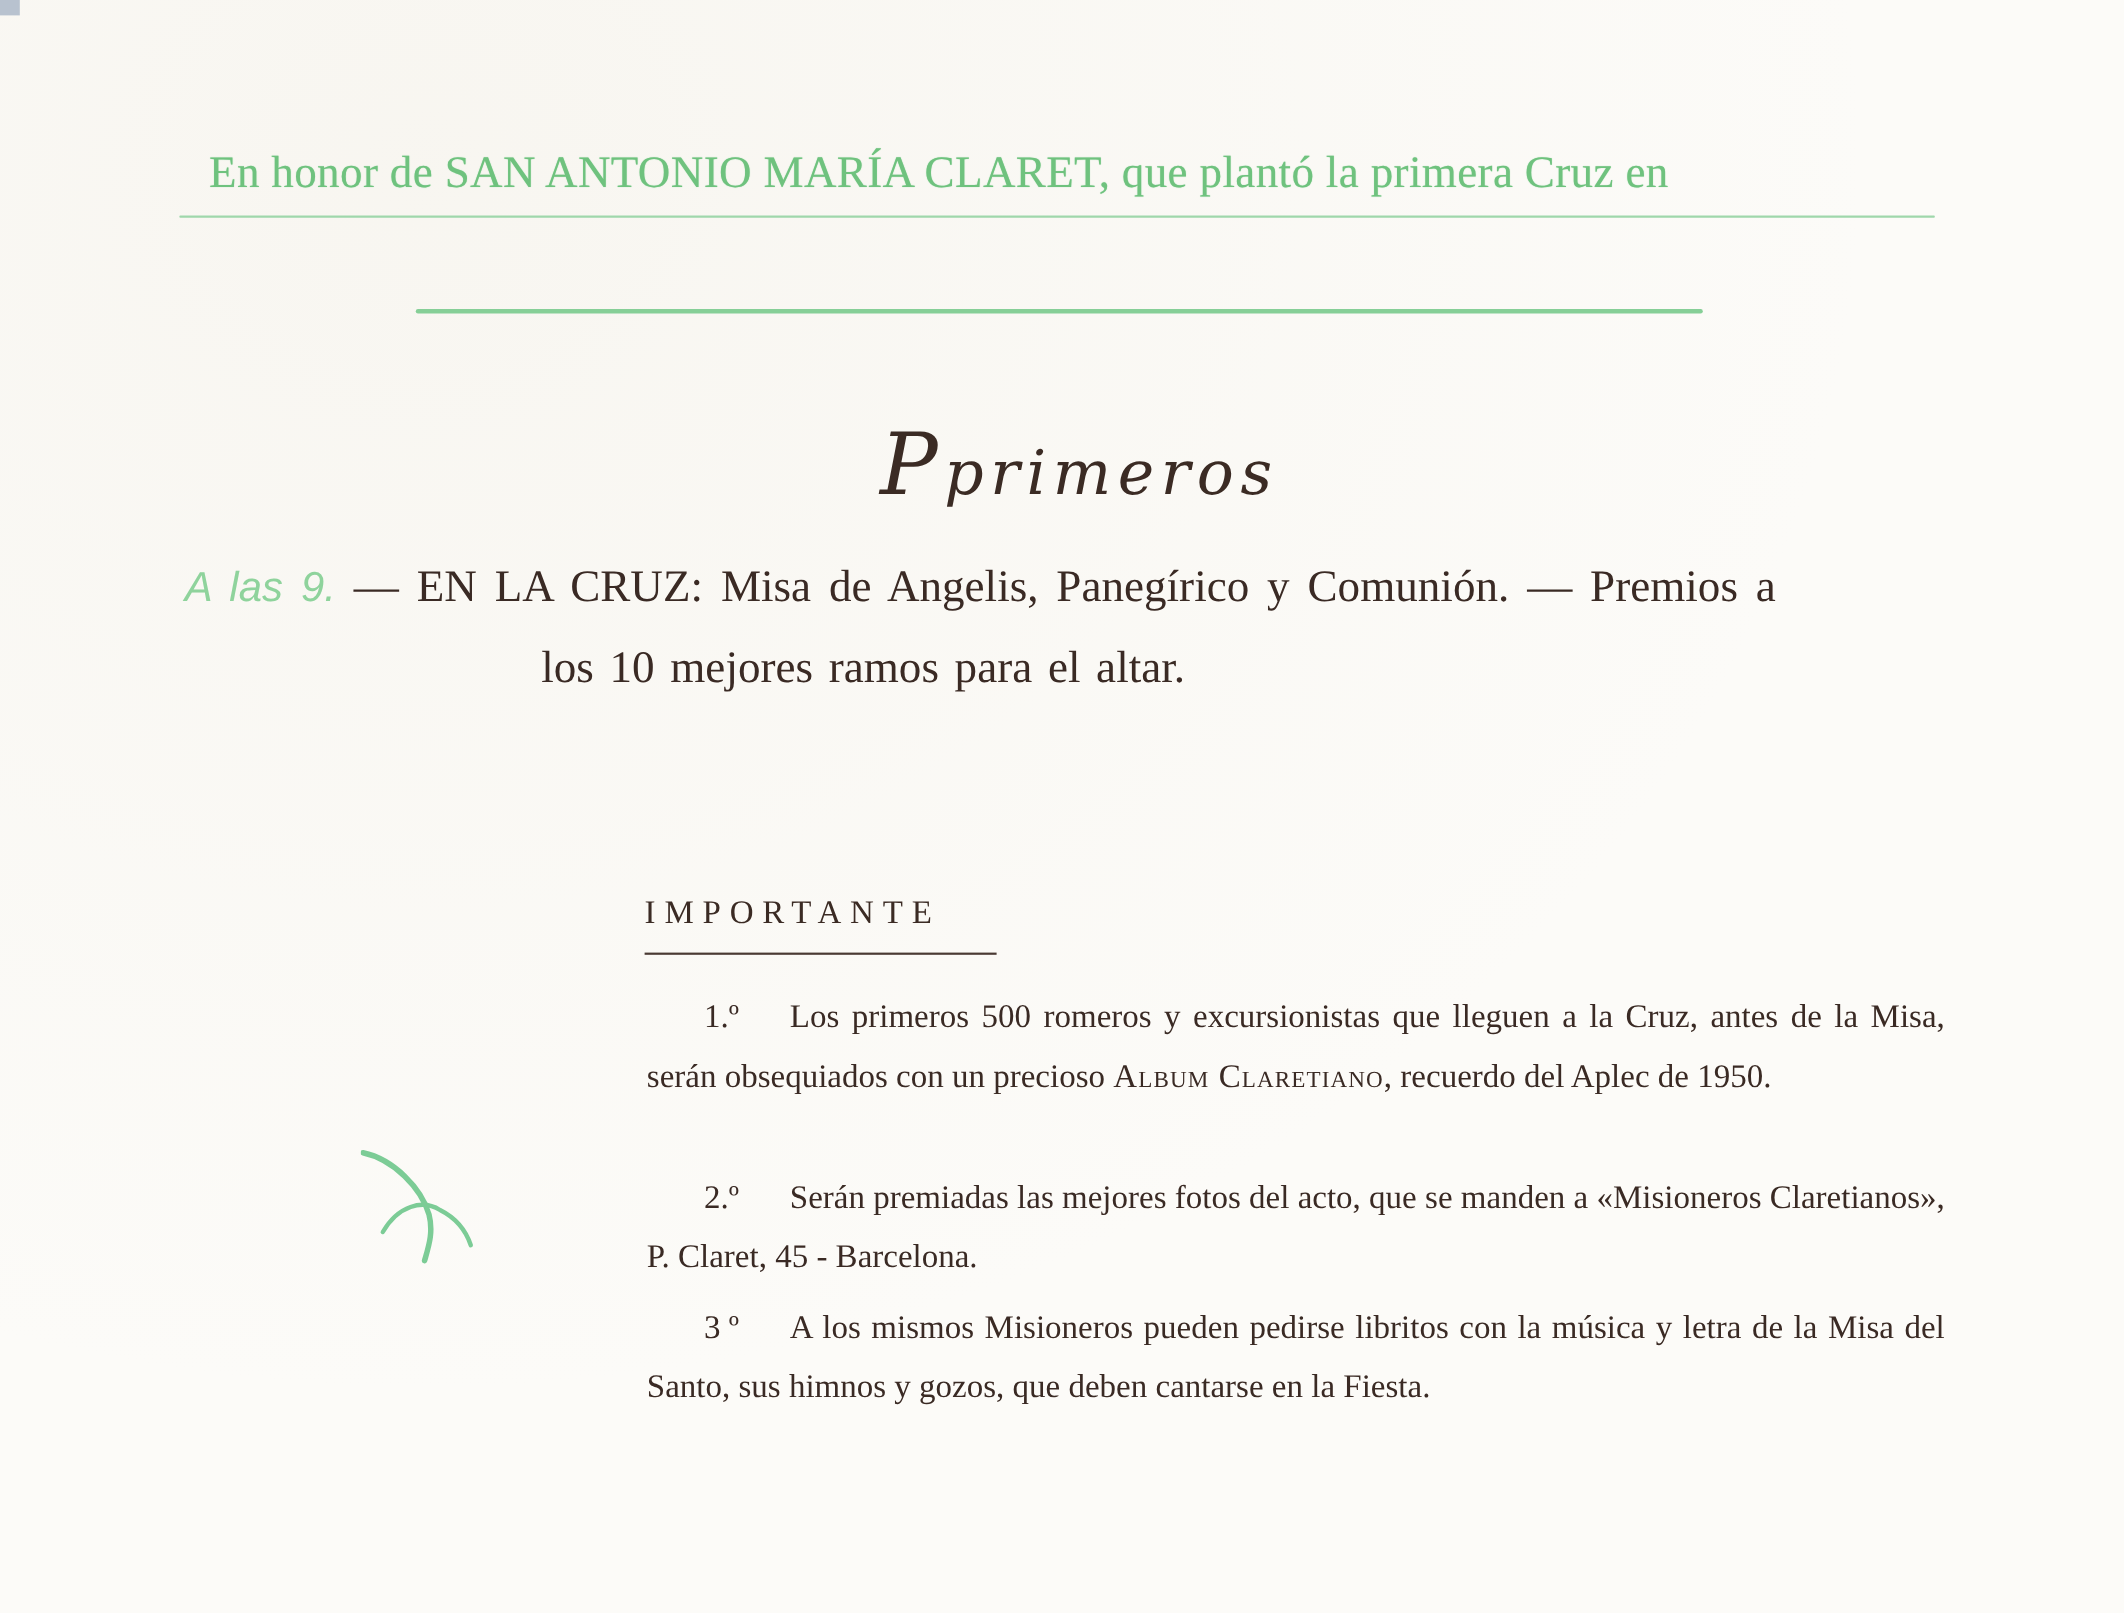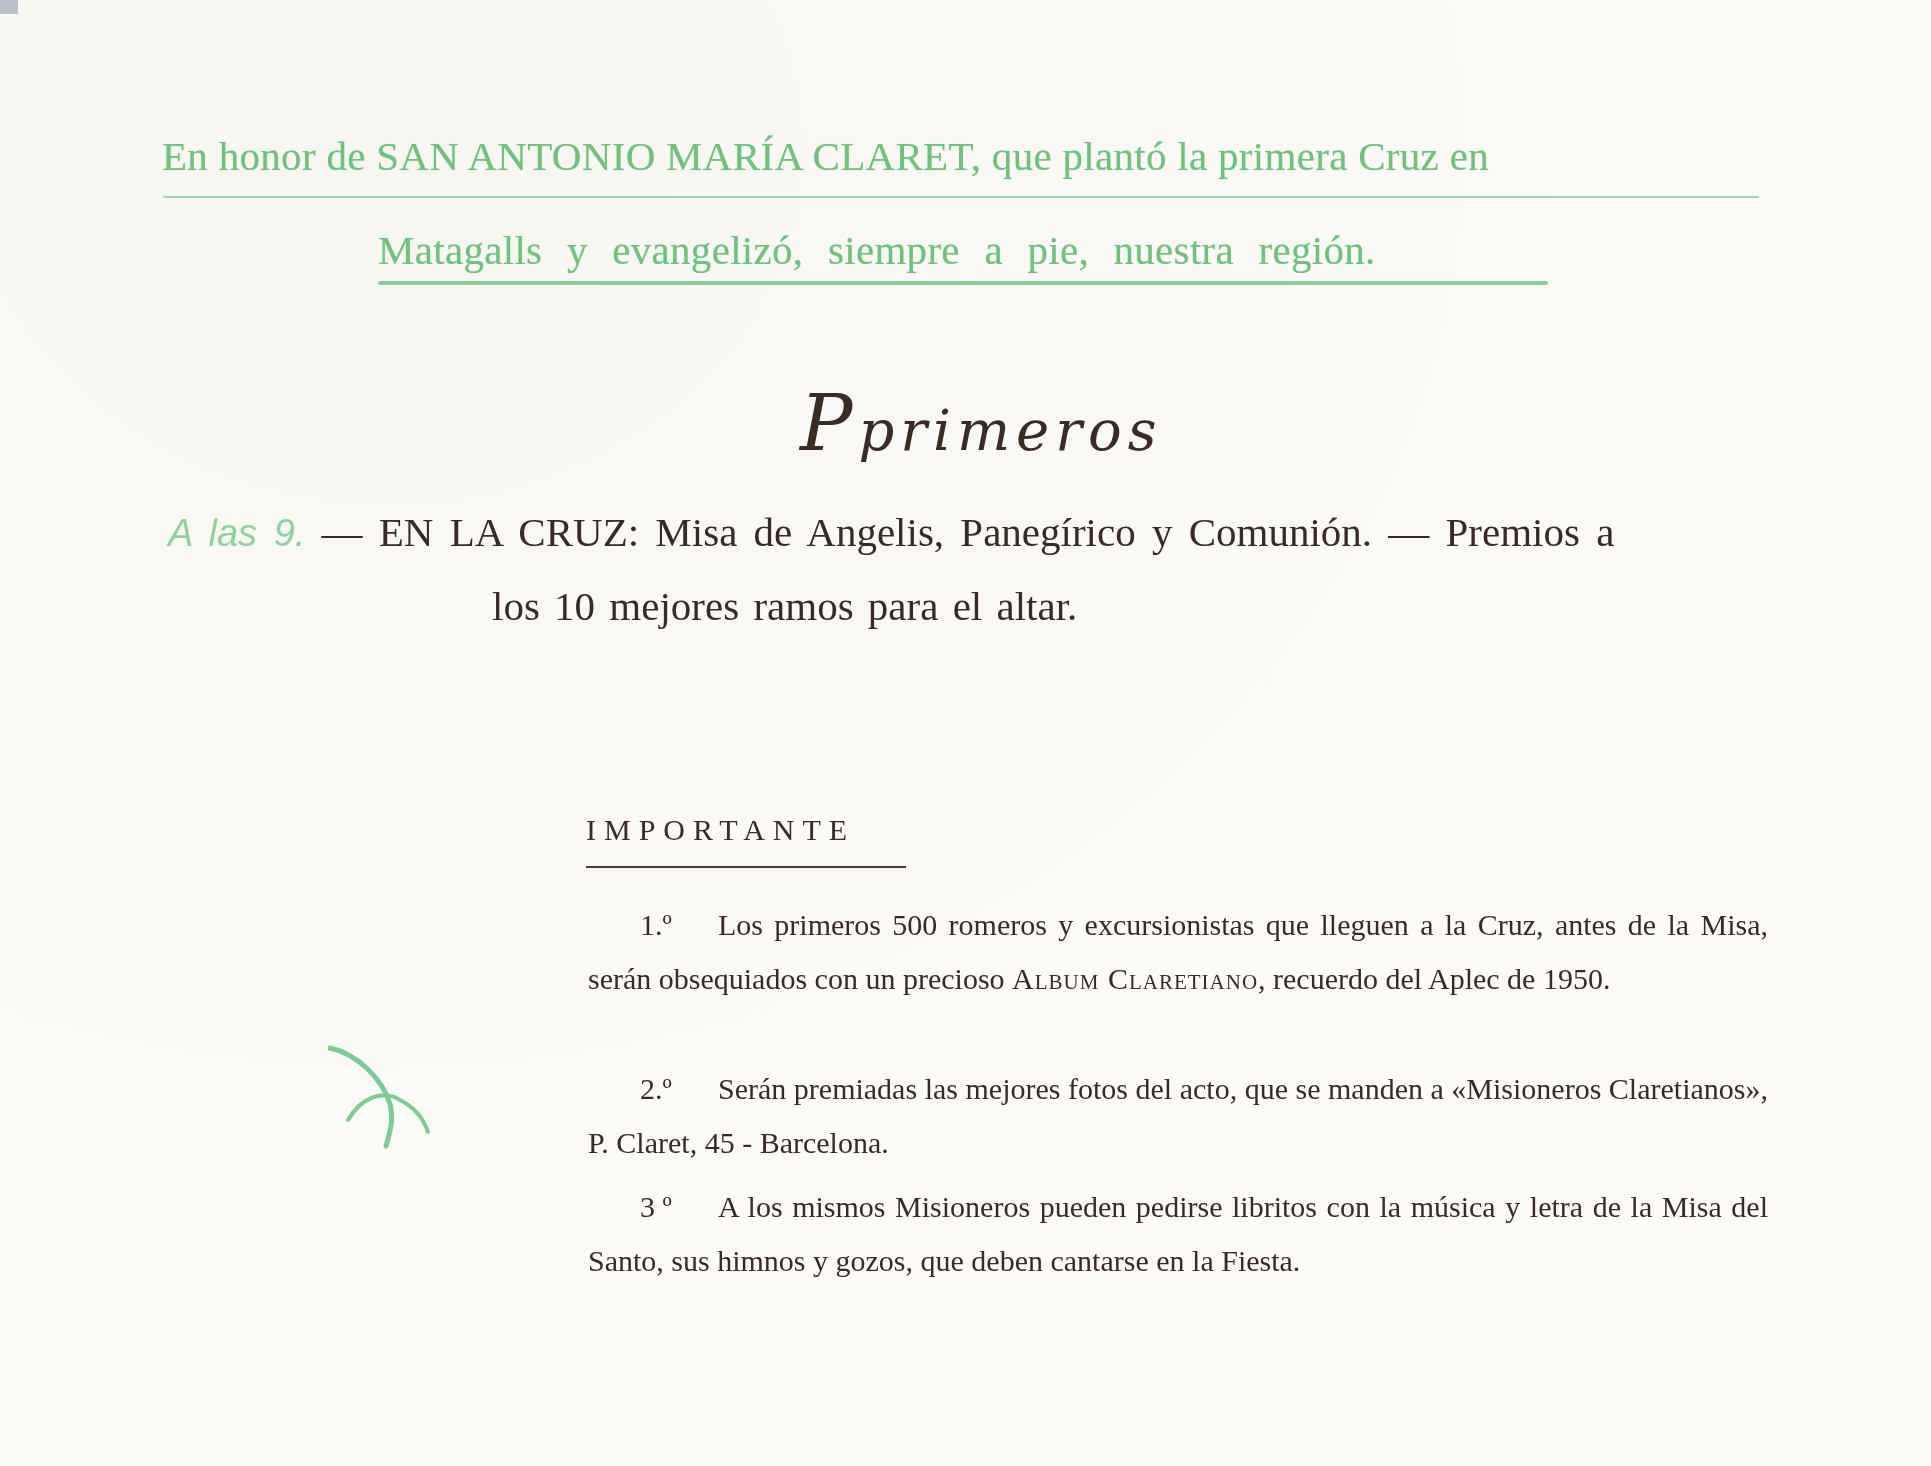--- a/index.html
+++ b/index.html
@@ -18,20 +18,21 @@
   .corner-tab {
     position:absolute; left:0; top:0; width:18px; height:14px;
     background:#b8c2cf;
   }
 
   .dedication-line {
     position:absolute; white-space:nowrap;
     font-size:41px; letter-spacing:0.3px;
     color:#6fc27e;
     text-shadow:0 0 1px #a6dcb0;
+    margin-left:28px;
   }
   .dedication-line.l1 { left:162px; top:132px; }
   .dedication-line.l2 { left:378px; top:226px; word-spacing:14px; }
   .rule-green {
     position:absolute; height:3px; background:#86cf97; border-radius:2px;
   }
   .rule-green.r1 { left:163px; top:196px; width:1596px; height:2px; background:#9fd7ab; }
   .rule-green.r2 { left:378px; top:281px; width:1170px; height:4px; }
 
   .title {
@@ -76,21 +77,20 @@
   }
 </style>
 </head>
 <body>
 
 <div class="page">
   <div class="corner-tab"></div>
 
   <div class="dedication-line l1">En honor de SAN ANTONIO MARÍA CLARET, que plantó la primera Cruz en</div>
   <div class="rule-green r1"></div>
-  <div class="dedication-line l2">Matagalls y evangelizó, siempre a pie, nuestra región.</div>
   <div class="rule-green r2"></div>
 
   <div class="title">
     <span class="cap">P</span><span>primeros</span>
   </div>
 
   <div class="prog-line p1">
     <span class="time">A las 9.</span>
     <span>— EN LA CRUZ: Misa de Angelis, Panegírico y Comunión. — Premios a</span>
   </div>

